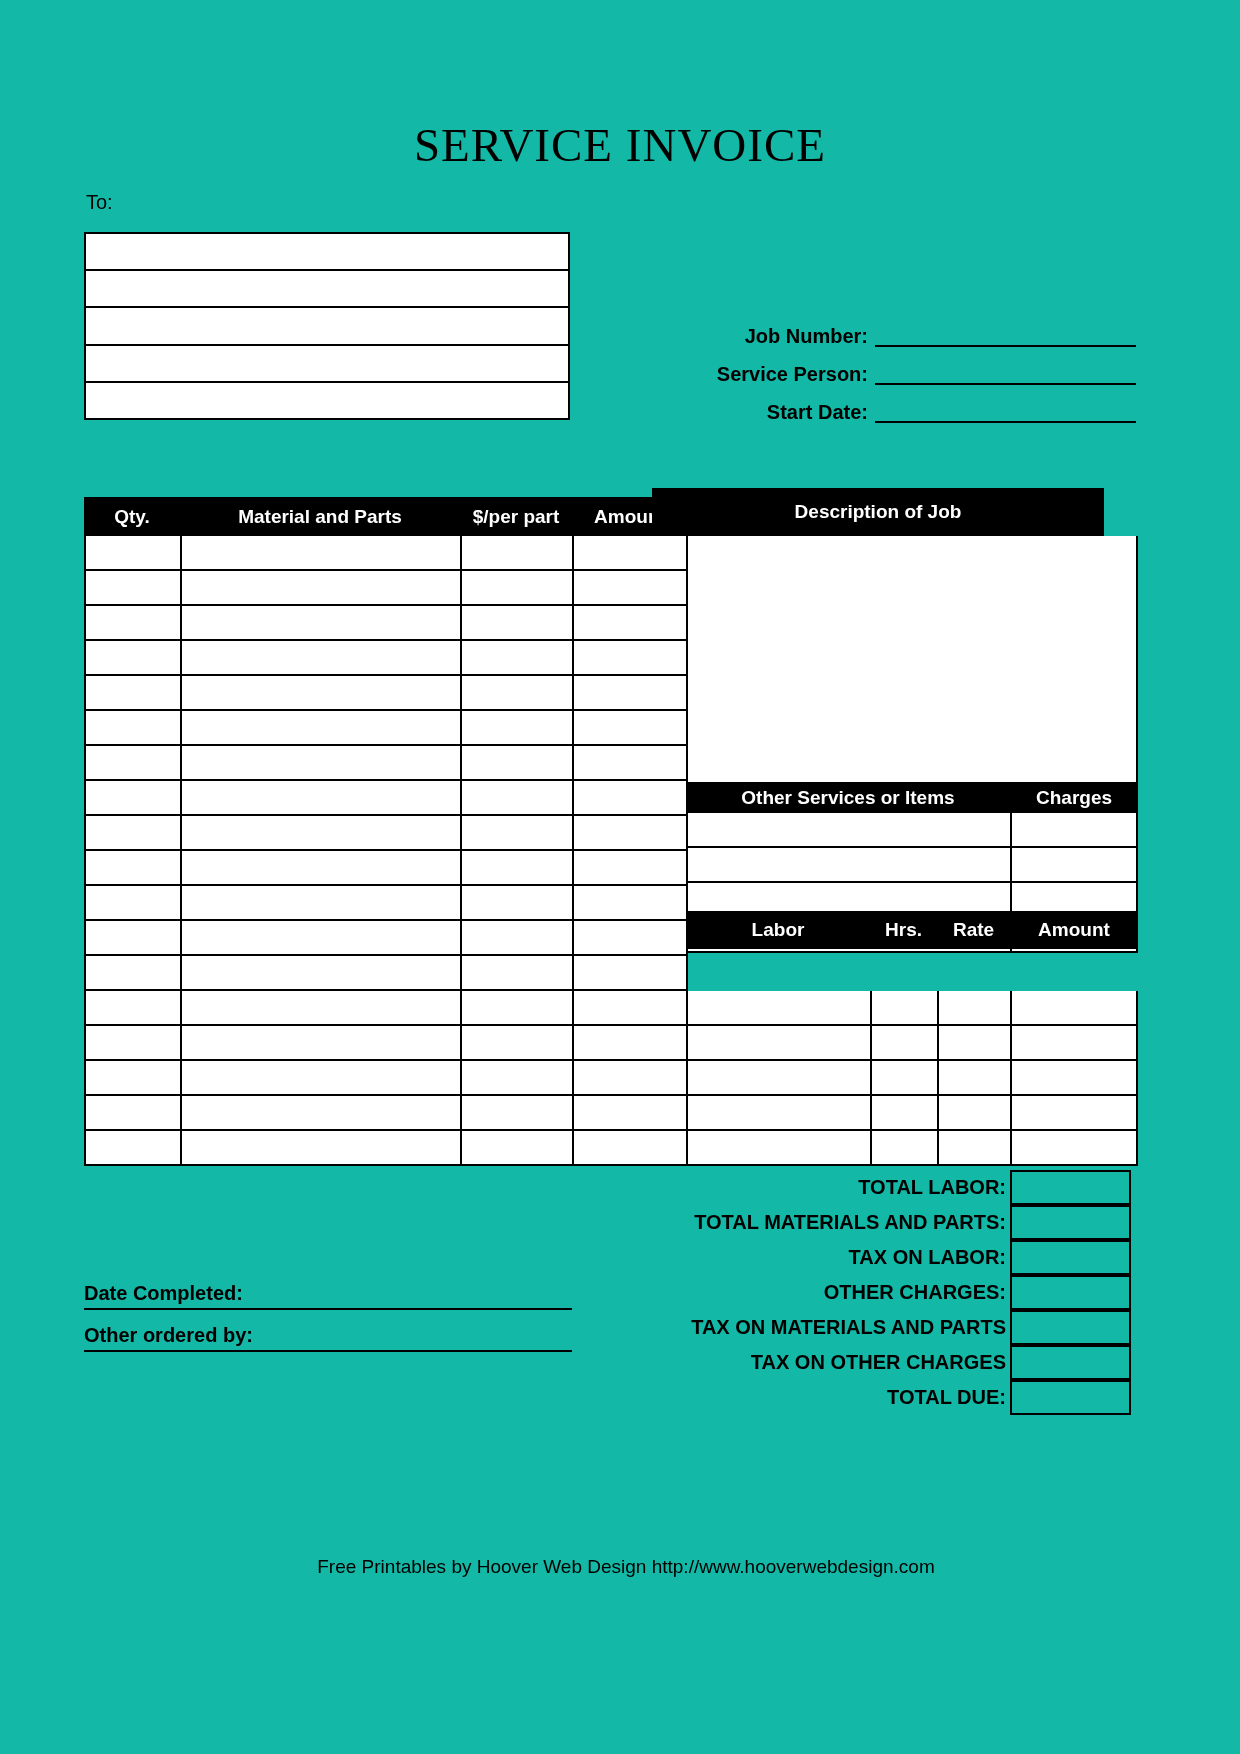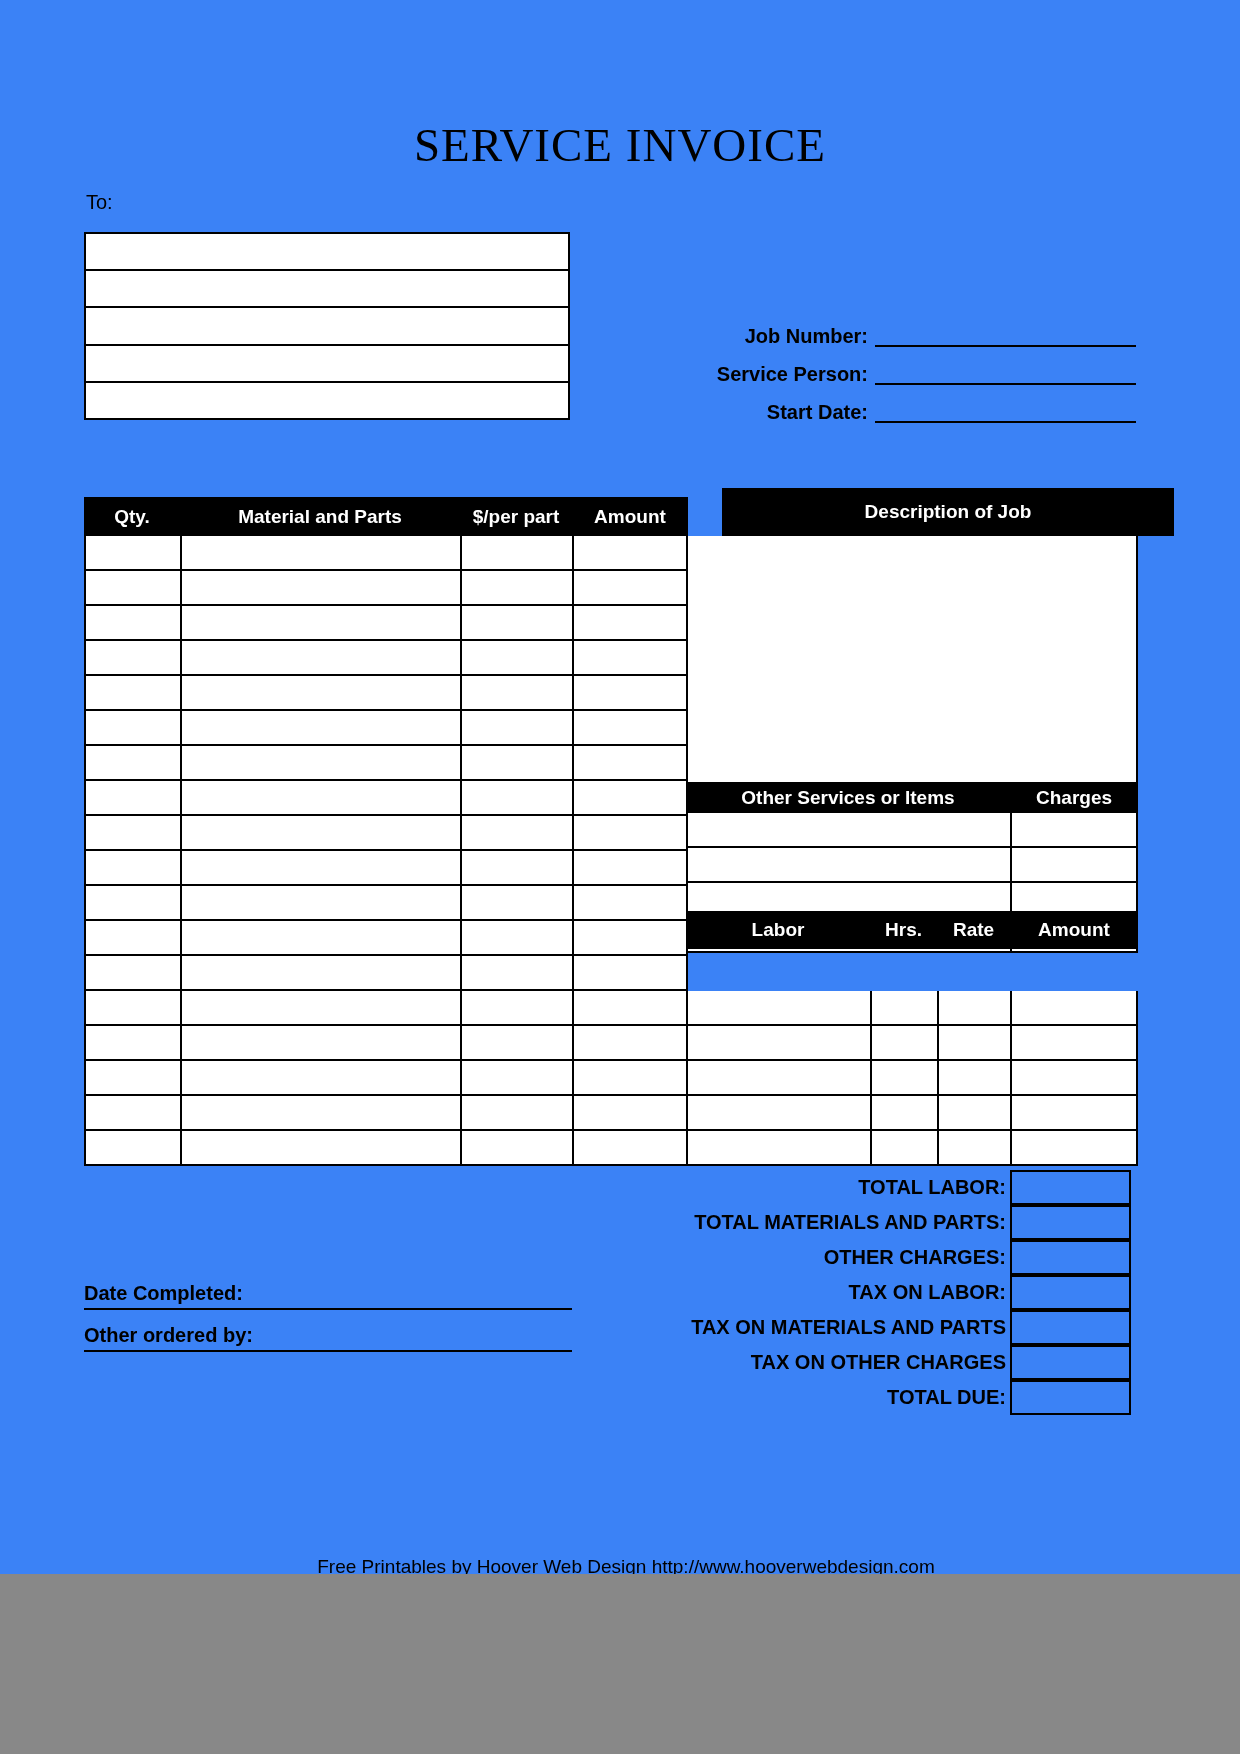--- a/index.html
+++ b/index.html
@@ -1,19 +1,19 @@
 <!DOCTYPE html>
 <html><head>
 <meta charset="utf-8">
 <style>
   * { margin:0; padding:0; box-sizing:border-box; }
   html,body { background:#888; }
   #page {
-    position:relative; width:1240px; height:1574px; margin:0 auto;
-    background:#3b82f6; color:#000;
+    position:relative; width:1240px; height:1754px; margin:0 auto;
+    background:#14b8a6; color:#000;
     font-family:"Liberation Sans", sans-serif;
     overflow:hidden;
   }
   .abs { position:absolute; }
 
   
   #invoice-title {
     top:122px; left:0; width:100%; text-align:center;
     font-family:"Liberation Serif", serif;
     font-size:47px; font-weight:400; letter-spacing:1px; line-height:1;
@@ -40,21 +40,21 @@
   
   .bar {
     background:#000; color:#fff; font-weight:bold; font-size:19px;
     display:grid; align-items:center; text-align:center;
   }
   #materials-header {
     top:497px; left:84px; width:604px; height:39px;
     grid-template-columns:96px 280px 112px 1fr;
   }
   #description-header {
-    top:488px; left:722px; width:452px; height:48px;
+    top:488px; left:652px; width:452px; height:48px;
     grid-template-columns:1fr;
   }
   #other-services-bar {
     top:782px; left:686px; width:452px; height:31px;
     grid-template-columns:324px 1fr;
   }
   #labor-bar {
     top:911px; left:686px; width:452px; height:38px;
     grid-template-columns:184px 67px 73px 1fr;
   }
@@ -332,22 +332,22 @@
         <div class="cell"></div>
         <div class="cell"></div>
         <div class="cell"></div>
         <div class="cell"></div>
       </div>
     </div>
 
   <div id="totals-labels" class="abs">
     <div class="totals-label">TOTAL LABOR:</div>
     <div class="totals-label">TOTAL MATERIALS AND PARTS:</div>
+    <div class="totals-label">TAX ON LABOR:</div>
     <div class="totals-label">OTHER CHARGES:</div>
-    <div class="totals-label">TAX ON LABOR:</div>
     <div class="totals-label">TAX ON MATERIALS AND PARTS</div>
     <div class="totals-label">TAX ON OTHER CHARGES</div>
     <div class="totals-label">TOTAL DUE:</div>
   </div>
   <div id="totals-boxes" class="abs">
       <div class="gen-row">
         <div class="cell"></div>
       </div>
       <div class="gen-row">
         <div class="cell"></div>

